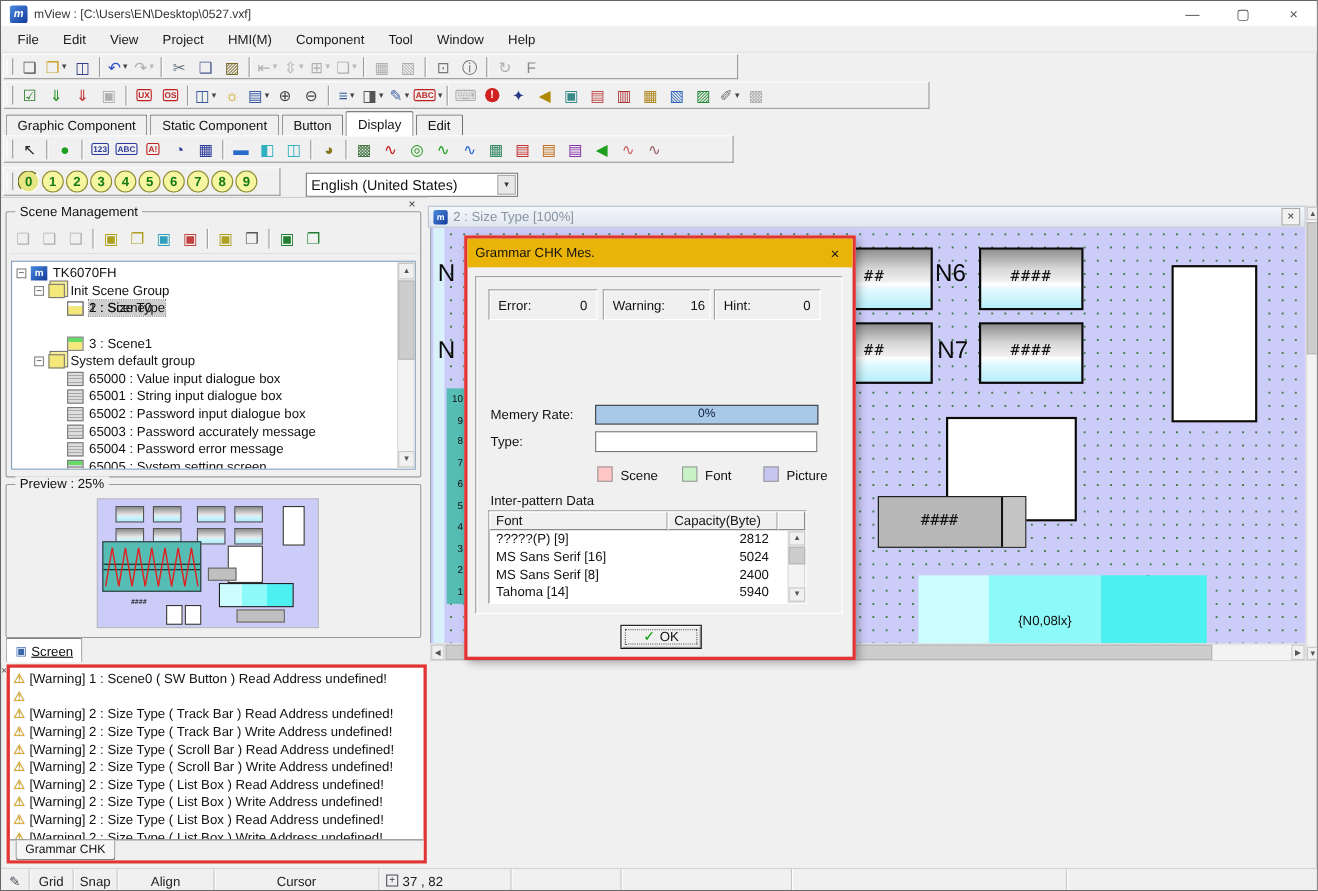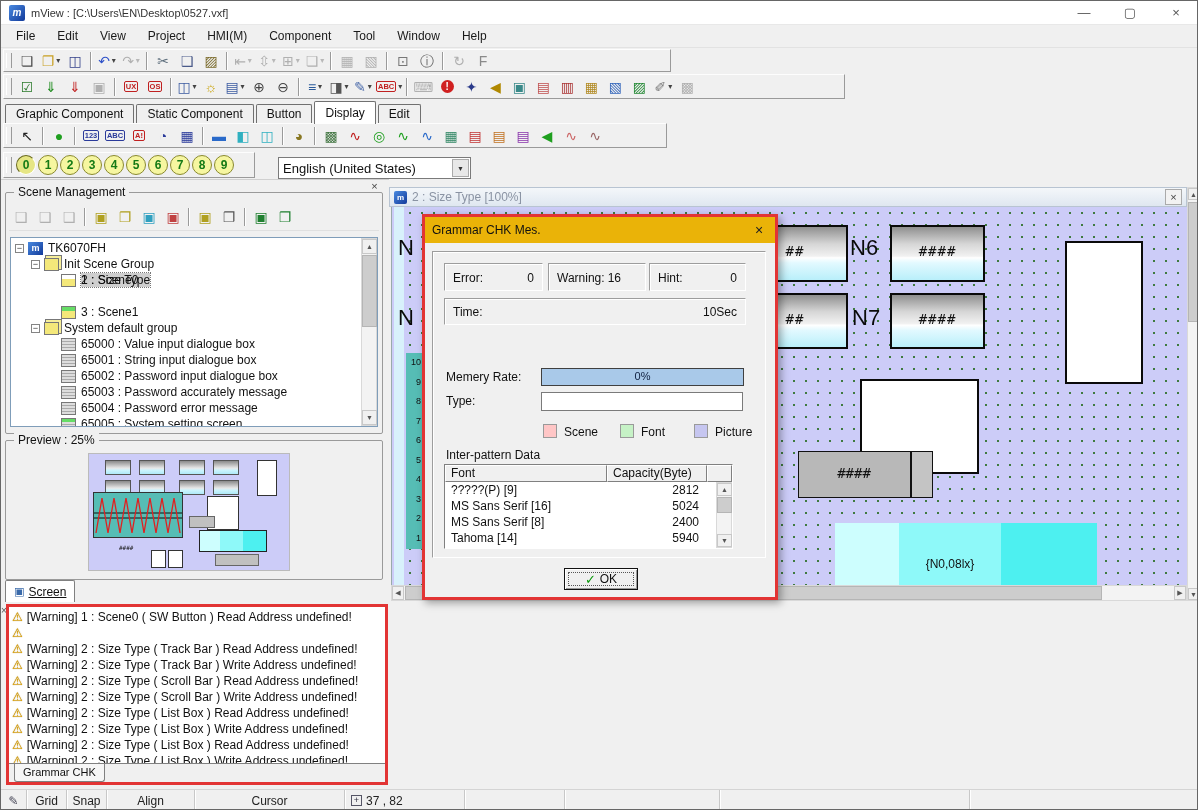--- a/index.html
+++ b/index.html
@@ -667,29 +667,25 @@
     <span class="dlgclose">×</span>
 
     <div class="etch" style="left:7px;top:34px;width:334px;height:307px"></div>
 
     <div class="dcell" style="left:19px;top:46px;width:99px;height:28px">
       <span class="dlab" style="left:8px;top:7px">Error:</span>
       <span class="dval" style="right:8px;top:7px">0</span>
     </div>
     <div class="dcell" style="left:123px;top:46px;width:98px;height:28px">
       <span class="dlab" style="left:8px;top:7px">Warning:</span>
-      <span class="dval" style="right:24px;top:7px">16</span>
+      <span class="dval" style="right:4px;top:7px">16</span>
     </div>
     <div class="dcell" style="left:224px;top:46px;width:97px;height:28px">
       <span class="dlab" style="left:8px;top:7px">Hint:</span>
       <span class="dval" style="right:8px;top:7px">0</span>
-    </div>
-    <div class="dcell" style="left:19px;top:81px;width:302px;height:27px">
-      <span class="dlab" style="left:8px;top:6px">Time:</span>
-      <span class="dval" style="right:8px;top:6px">10Sec</span>
     </div>
 
     <span class="dlab" style="left:21px;top:153px">Memery Rate:</span>
     <div class="membar" style="left:116px;top:151px;width:203px;height:18px">
       <span>0%</span>
     </div>
 
     <span class="dlab" style="left:21px;top:177px">Type:</span>
     <input class="tinput" style="left: 116px; top: 175px; width: 202px; height: 19px;" value="">
 

